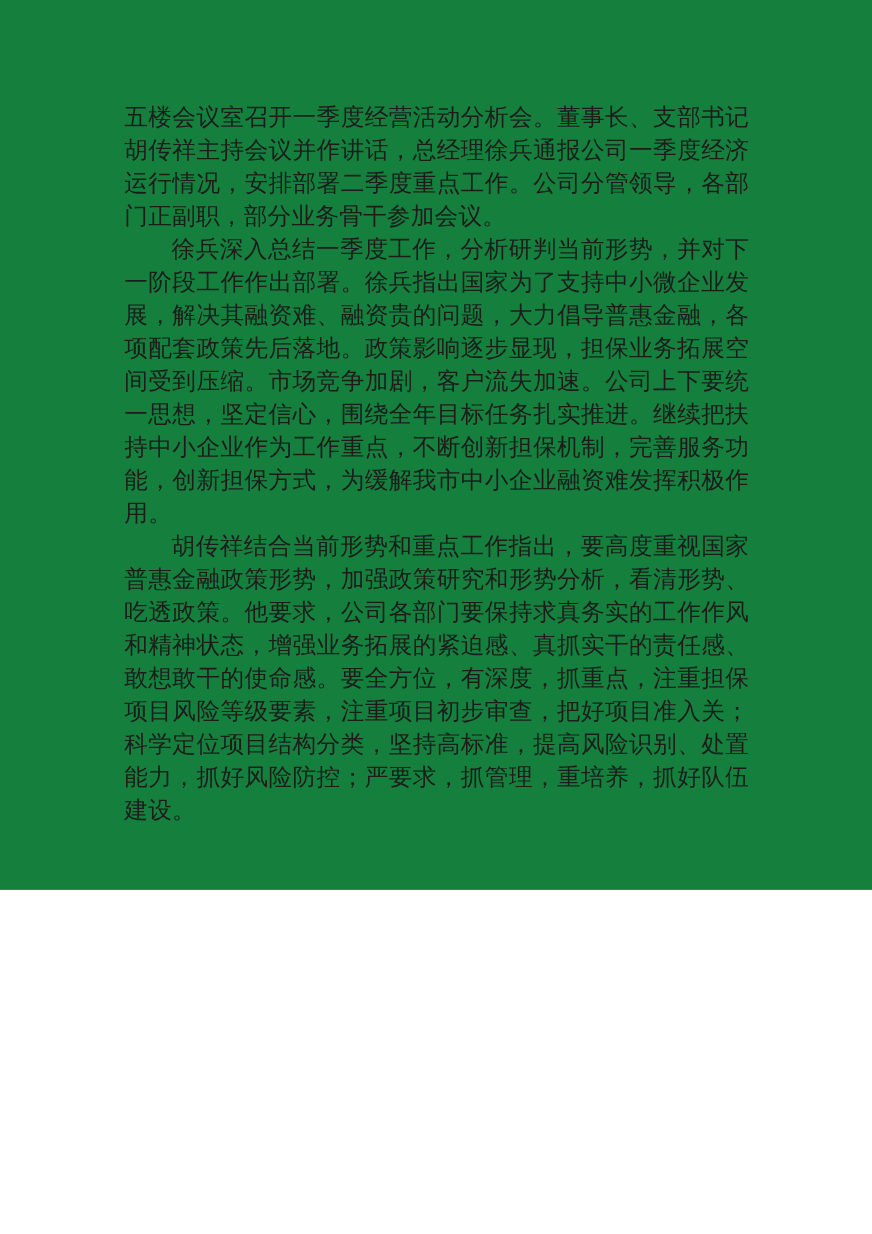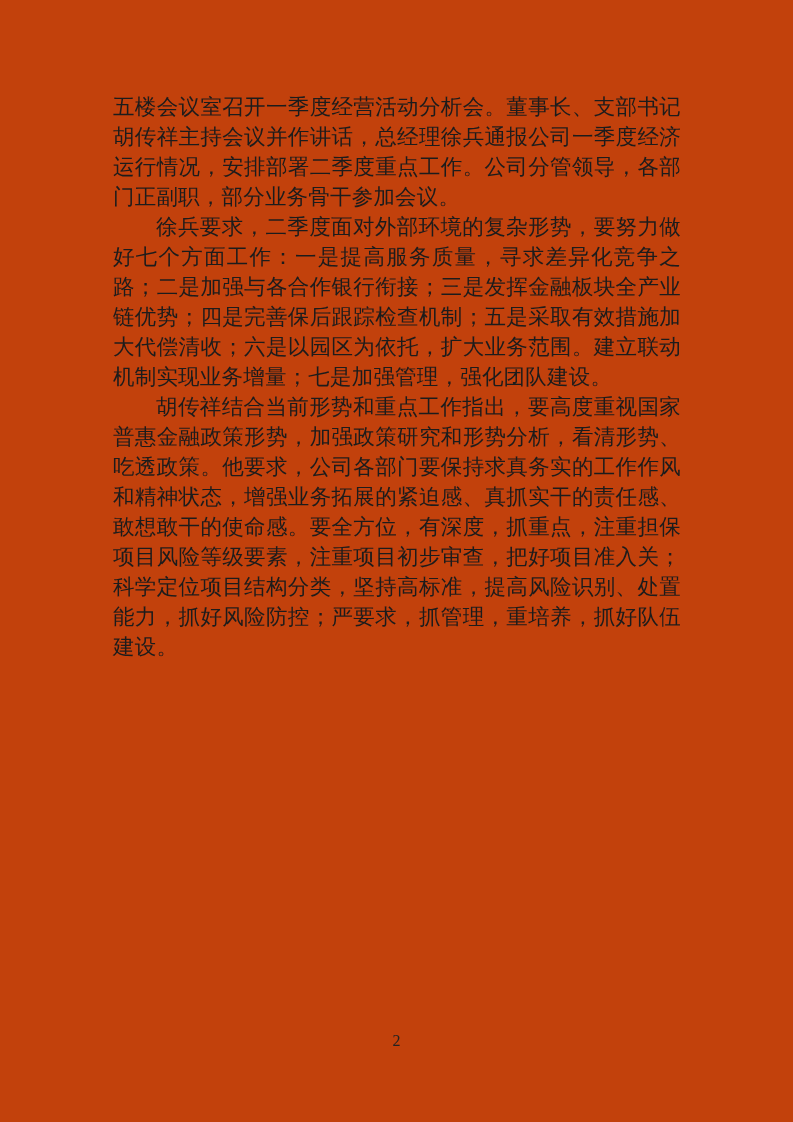--- a/index.html
+++ b/index.html
@@ -3,23 +3,23 @@
 <meta charset="utf-8">
 <style>
   html, body {
     margin: 0;
     padding: 0;
     background: #ffffff;
   }
   .page {
     position: relative;
     width: 793px;
-    height: 1122px;
-    background: #c2410c;
-    font-family: Liberation Serif, serif;
+    height: 809px;
+    background: #15803d;
+    font-family: Liberation Sans, sans-serif;
     color: #1c1c1c;
     overflow: hidden;
   }
   .body-text {
     position: absolute;
     left: 113px;
     top: 92px;
     width: 568px;
     font-size: 21.5px;
     line-height: 30px;
@@ -54,17 +54,17 @@
     font-size: 16px;
     color: #222222;
   }
 </style>
 </head>
 <body>
 
 <div class="page">
   <div class="body-text">
     <p class="para no-indent">五楼会议室召开一季度经营活动分析会。董事长、支部书记胡传祥主持会议并作讲话，总经理徐兵通报公司一季度经济运行情况，安排部署二季度重点工作。公司分管领导，各部门正副职，部分业务骨干参加会议。</p>
-    <p class="para">徐兵要求，二季度面对外部环境的复杂形势，要努力做好七个方面工作：一是提高服务质量，寻求差异化竞争之路；二是加强与各合作银行衔接；三是发挥金融板块全产业链优势；四是完善保后跟踪检查机制；五是采取有效措施加大代偿清收；六是以园区为依托，扩大业务范围。建立联动机制实现业务增量；七是加强管理，强化团队建设。</p>
+    <p class="para">徐兵深入总结一季度工作，分析研判当前形势，并对下一阶段工作作出部署。徐兵指出国家为了支持中小微企业发展，解决其融资难、融资贵的问题，大力倡导普惠金融，各项配套政策先后落地。政策影响逐步显现，担保业务拓展空间受到压缩。市场竞争加剧，客户流失加速。公司上下要统一思想，坚定信心，围绕全年目标任务扎实推进。继续把扶持中小企业作为工作重点，不断创新担保机制，完善服务功能，创新担保方式，为缓解我市中小企业融资难发挥积极作用。</p>
     <p class="para">胡传祥结合当前形势和重点工作指出，要高度重视国家普惠金融政策形势，加强政策研究和形势分析，看清形势、吃透政策。他要求，公司各部门要保持求真务实的工作作风和精神状态，增强业务拓展的紧迫感、真抓实干的责任感、敢想敢干的使命感。要全方位，有深度，抓重点，注重担保项目风险等级要素，注重项目初步审查，把好项目准入关；科学定位项目结构分类，坚持高标准，提高风险识别、处置能力，抓好风险防控；严要求，抓管理，重培养，抓好队伍建设。</p>
   </div>
   <div class="page-number">2</div>
 </div>
 
 </body></html>

